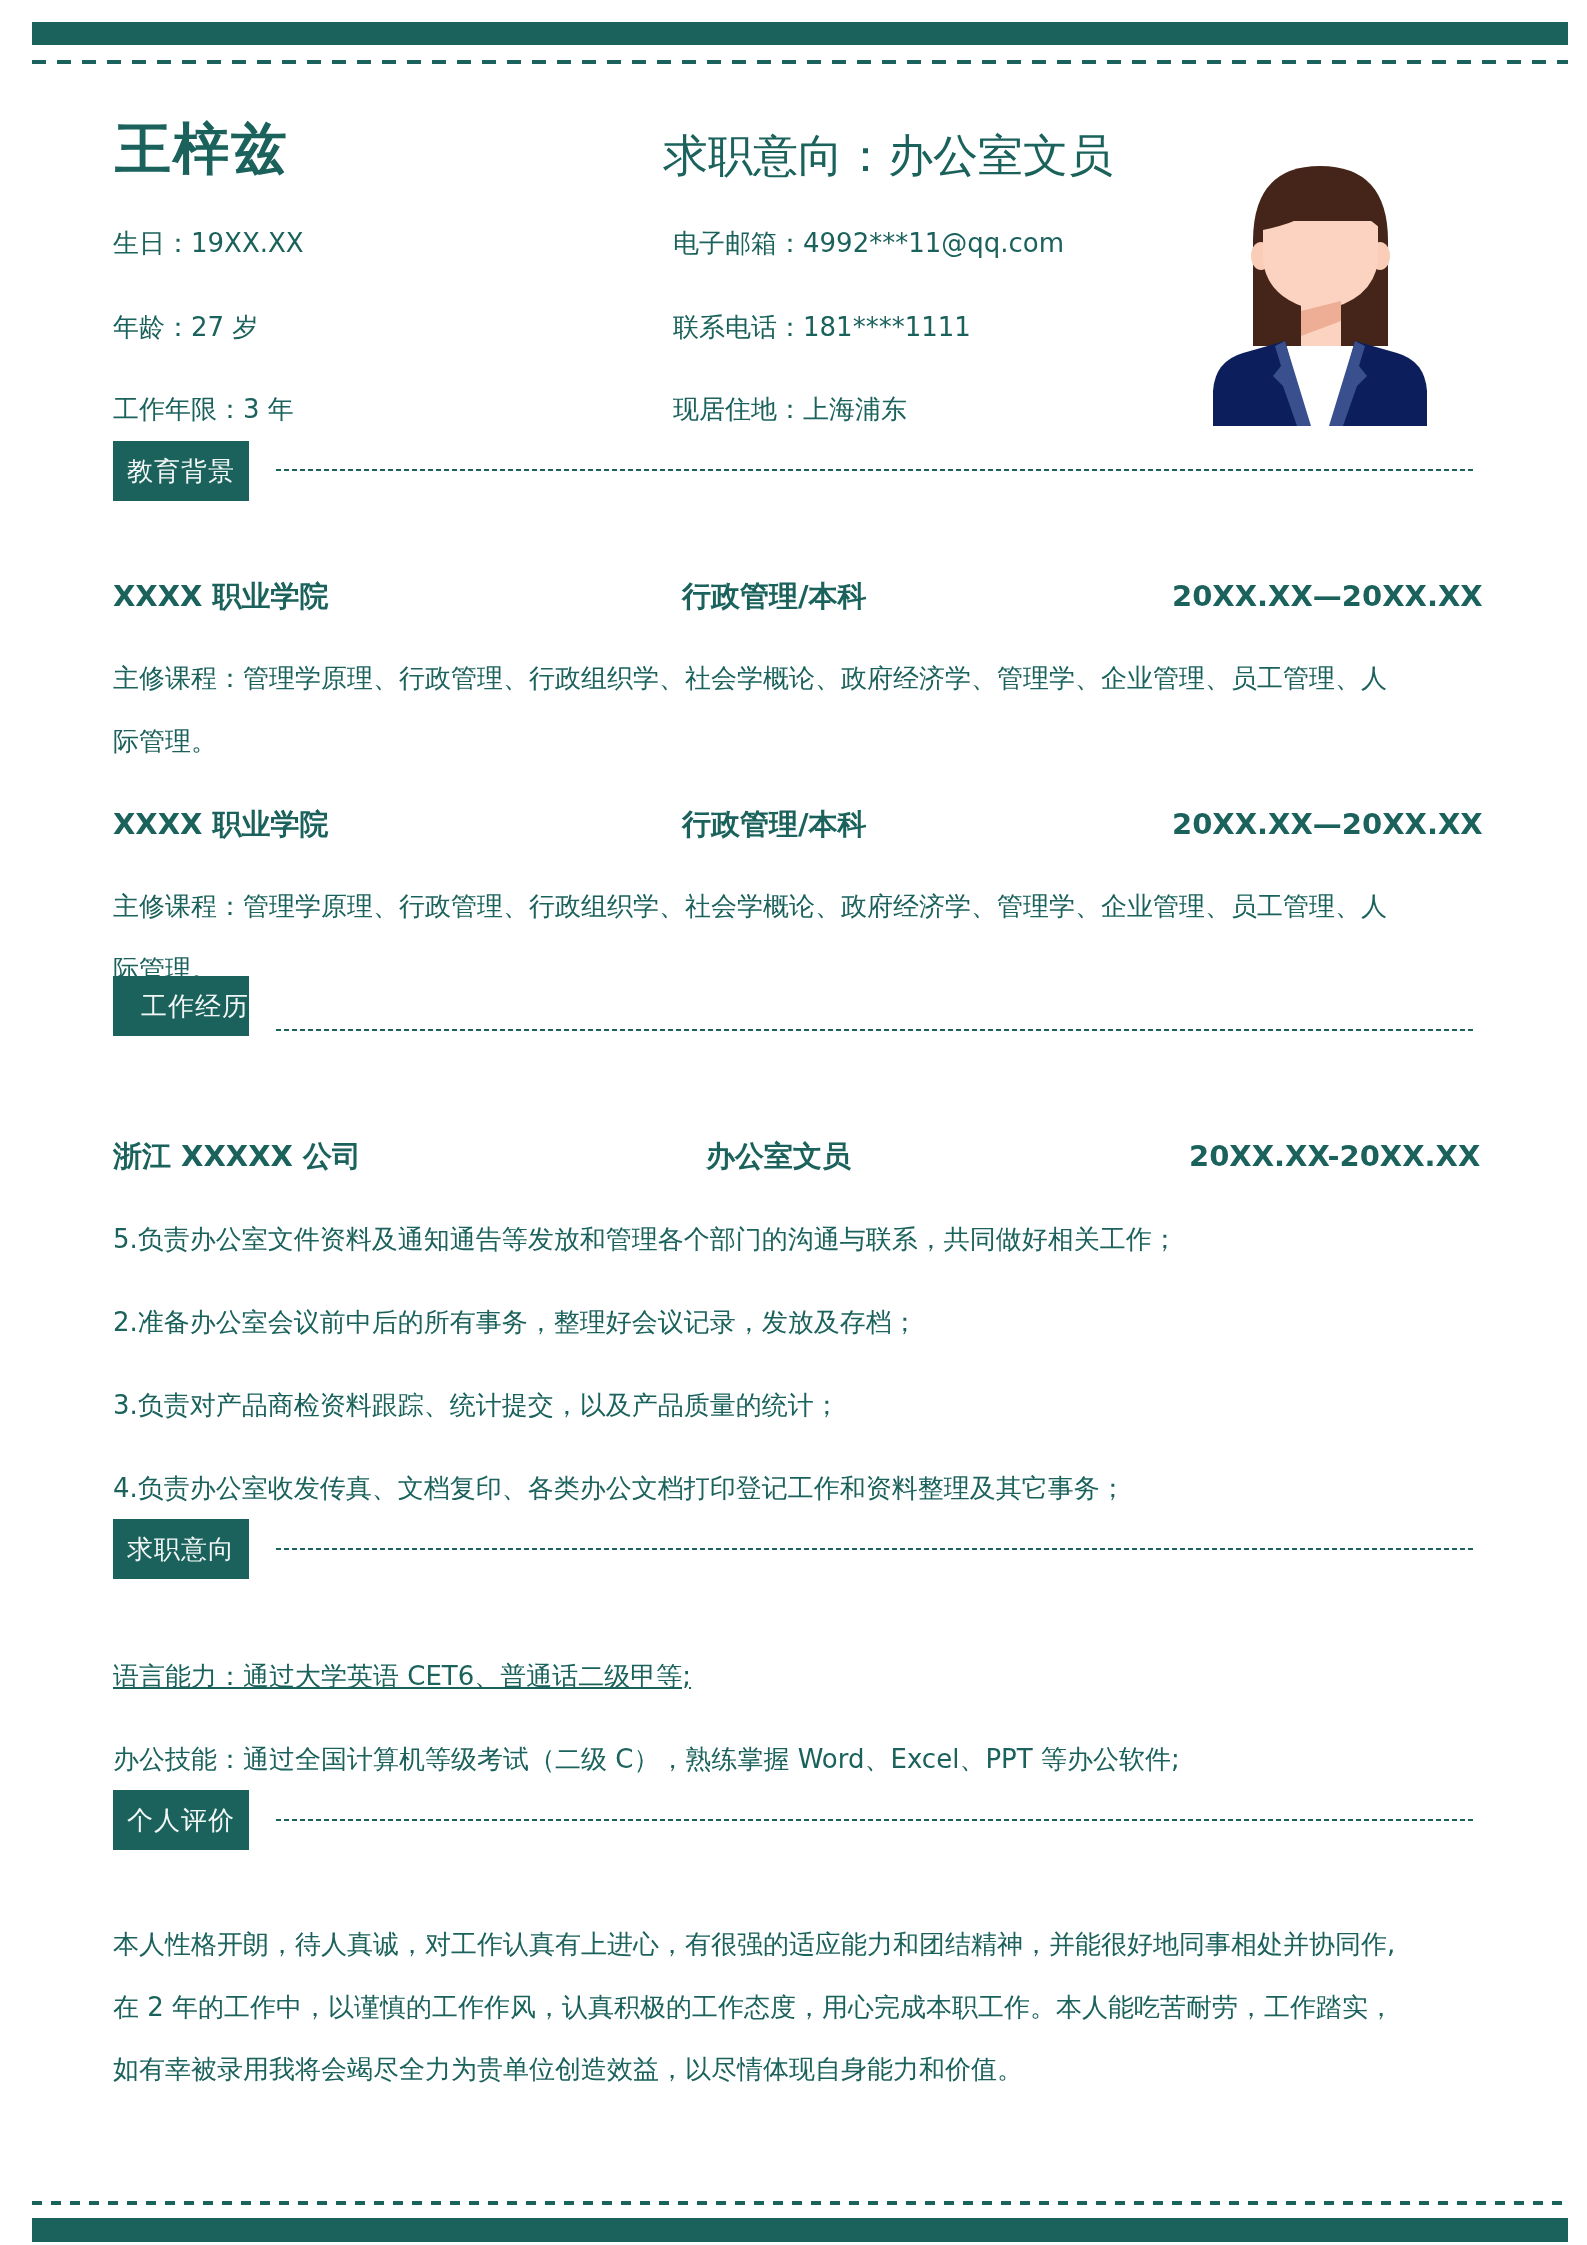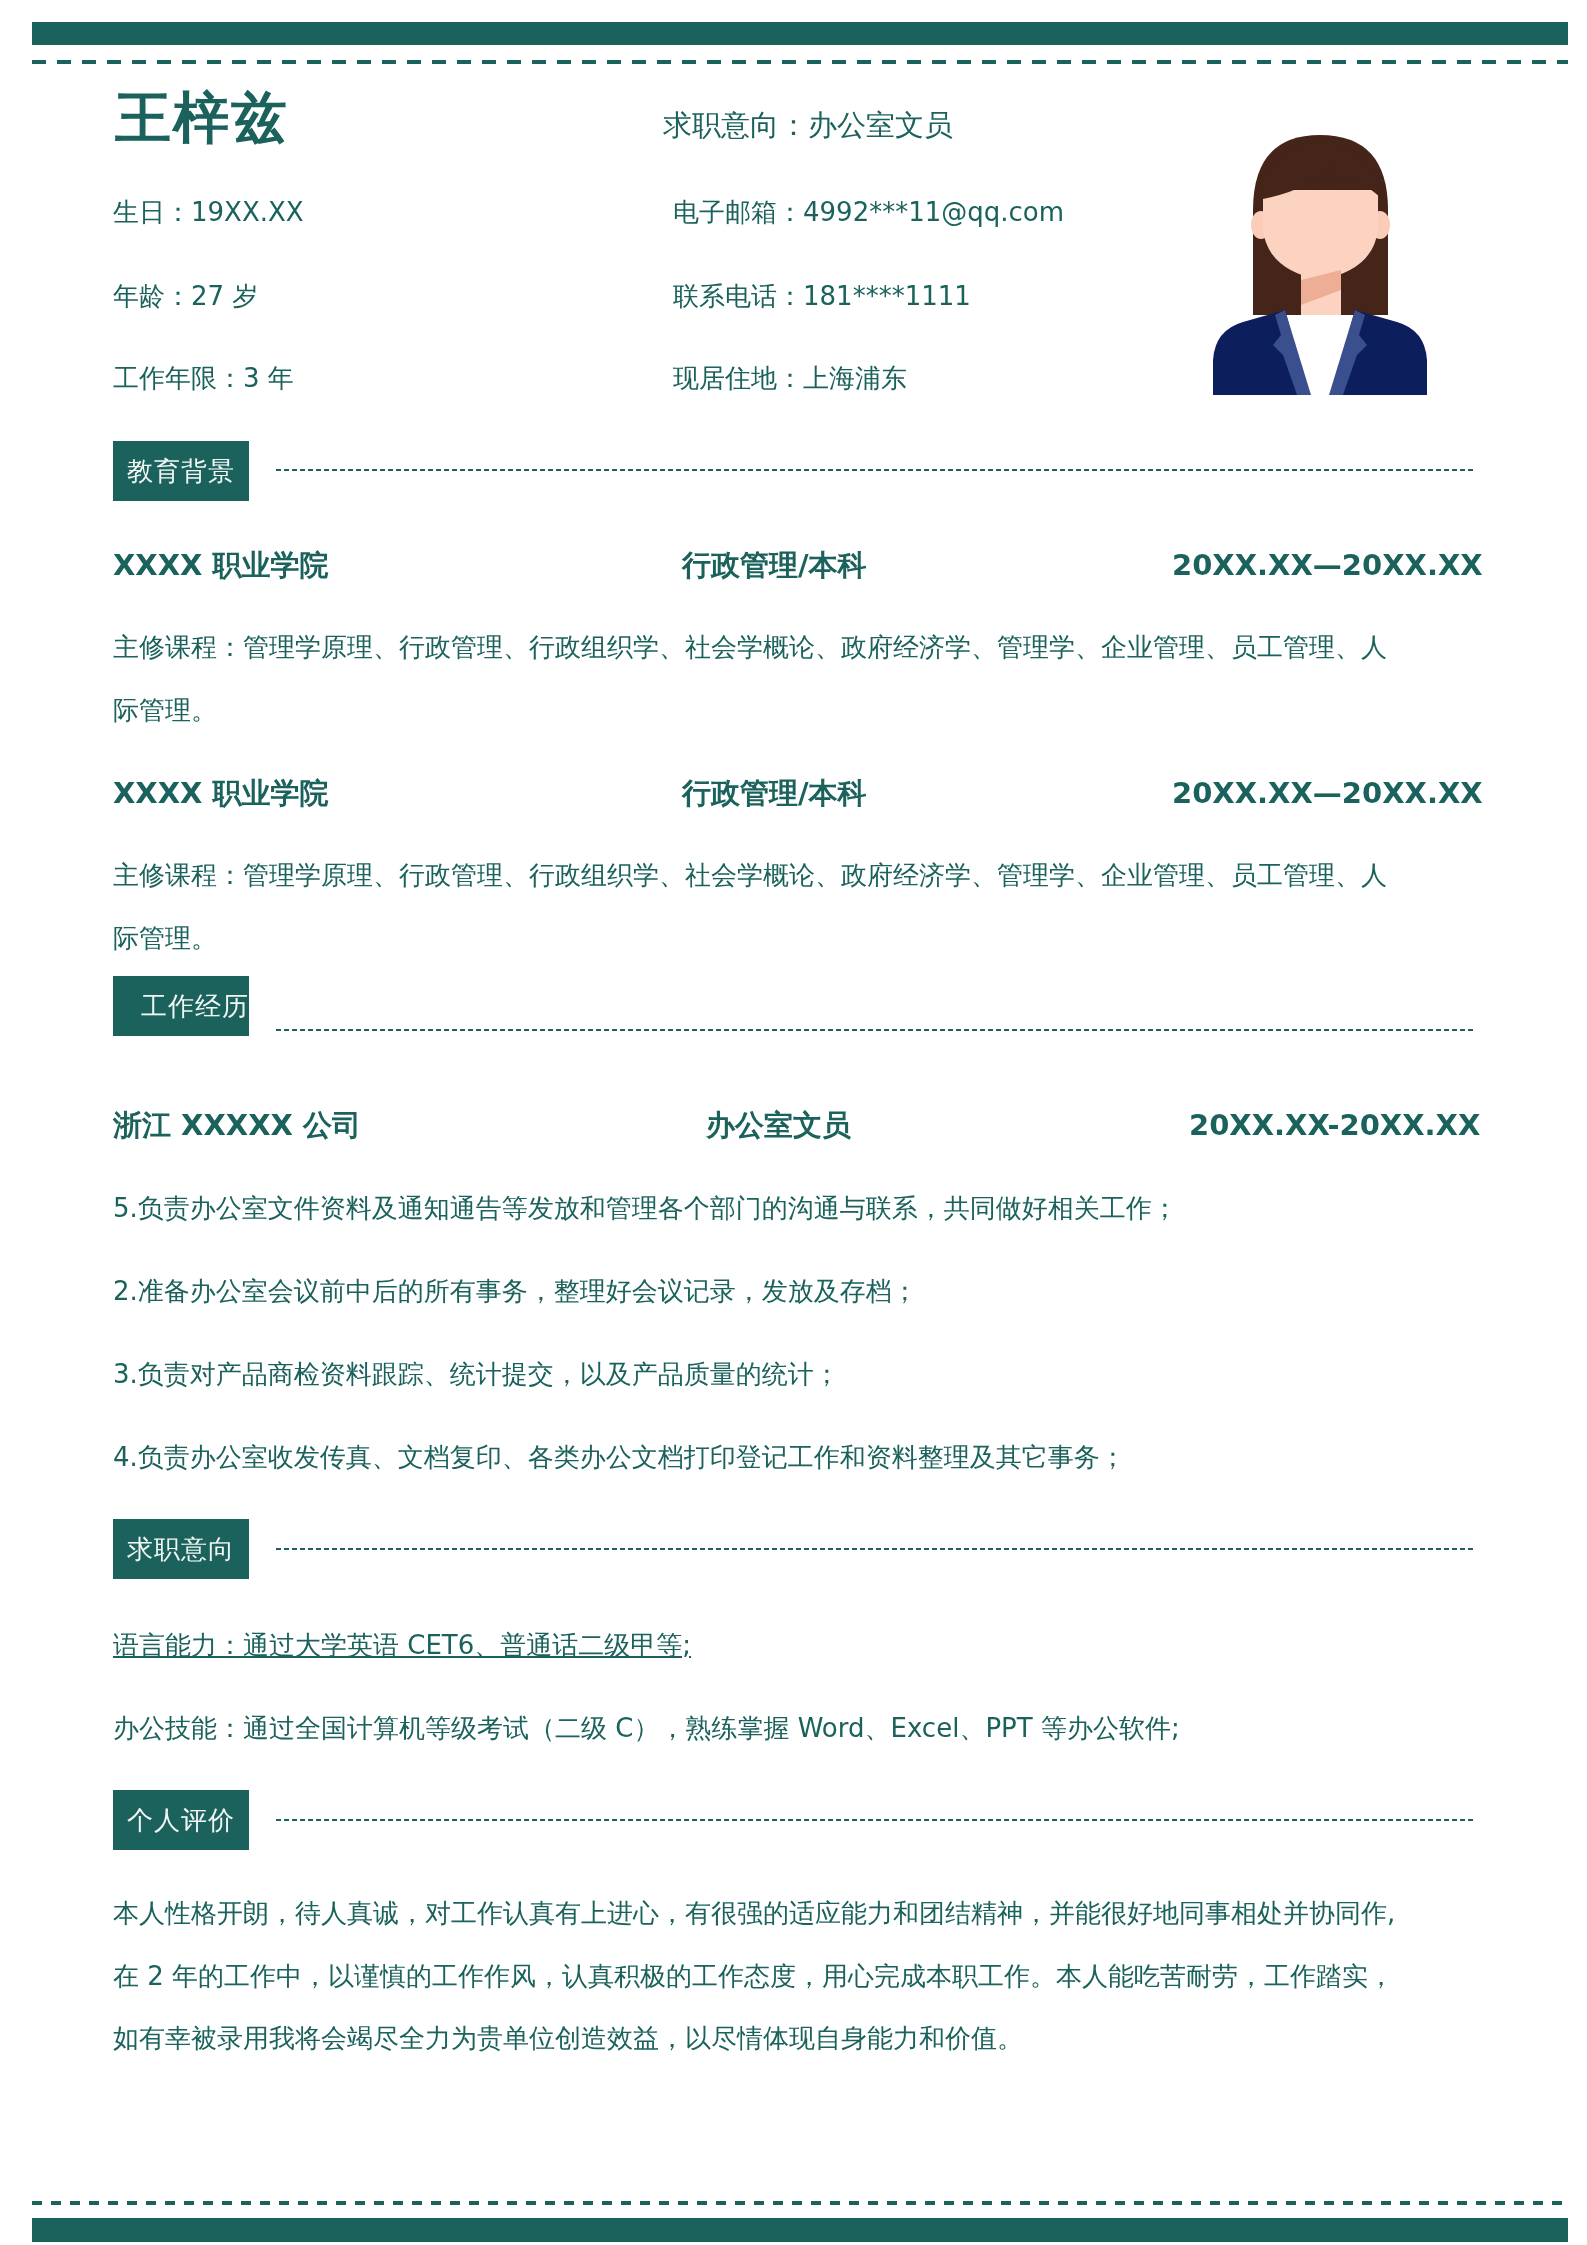--- a/index.html
+++ b/index.html
@@ -1,23 +1,23 @@
 <!DOCTYPE html>
 <html><head>
 <meta charset="utf-8">
 <style>
   html, body { margin:0; padding:0; background:#ffffff; }
   body { width:1587px; height:2245px; position:relative; overflow:hidden;
          font-family:"DejaVu Sans", "Liberation Sans", sans-serif; color:#1b625c; }
-  .abs { position:absolute; white-space:nowrap; }
+  .abs { position:absolute; white-space:nowrap;margin-top:31px; }
   .bar { position:absolute; left:32px; width:1536px; background:#1b625c; }
   .dash-thick { position:absolute; left:32px; width:1536px; height:4px;
      background:repeating-linear-gradient(90deg,#1b625c 0 14px,transparent 14px 25px); }
   .name { left:115px; top:88px; font-size:56px; font-weight:bold; letter-spacing:2px; line-height:60px; }
-  .intent { left:663px; top:104px; font-size:29px; line-height:42px; }
+  .intent { left:663px; top:104px; font-size:45px; line-height:42px; }
   .info { font-size:26px; line-height:32px;text-align:right; }
   .avatar { left:1213px; top:130px; width:214px; height:265px; }
   .sec-label { position:absolute; left:113px; width:136px; height:60px; background:#1b625c;
      color:#f2f7f6; font-size:26px; line-height:60px; text-align:center; letter-spacing:1px; }
   .sec-line { position:absolute; left:276px; width:1198px; height:2px;
      background:repeating-linear-gradient(90deg,#1b625c 0 5px,transparent 5px 8px); }
   .h3 { font-size:29px; font-weight:bold; line-height:36px; }
   .p { font-size:26px; line-height:32px; }
 </style>
 </head>

